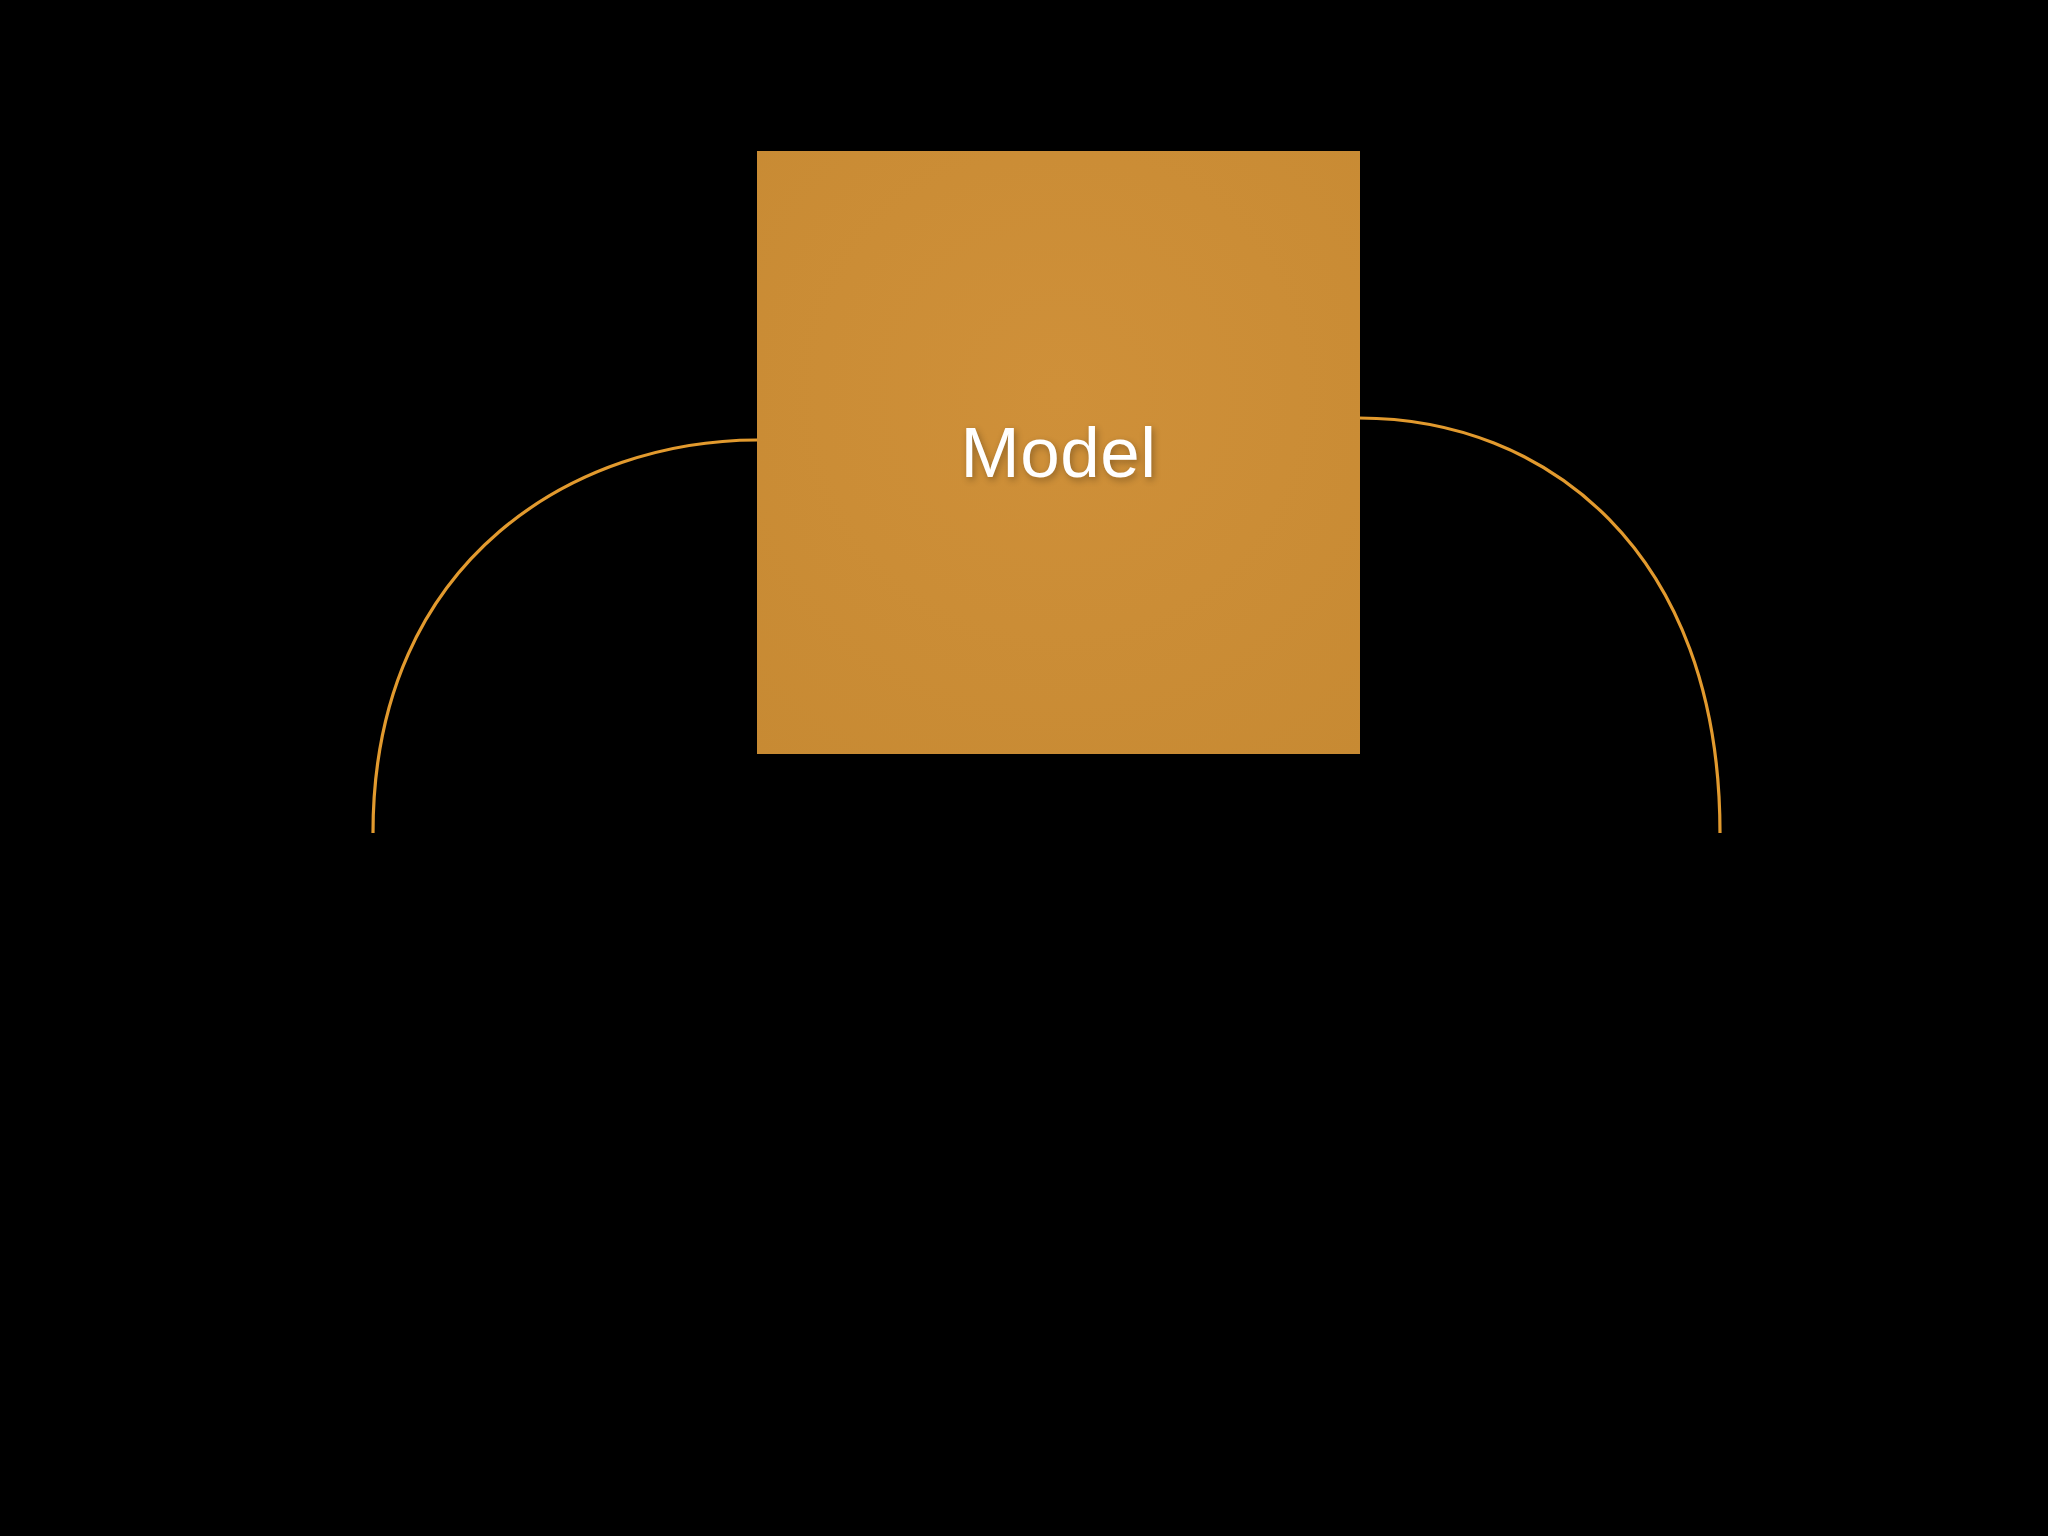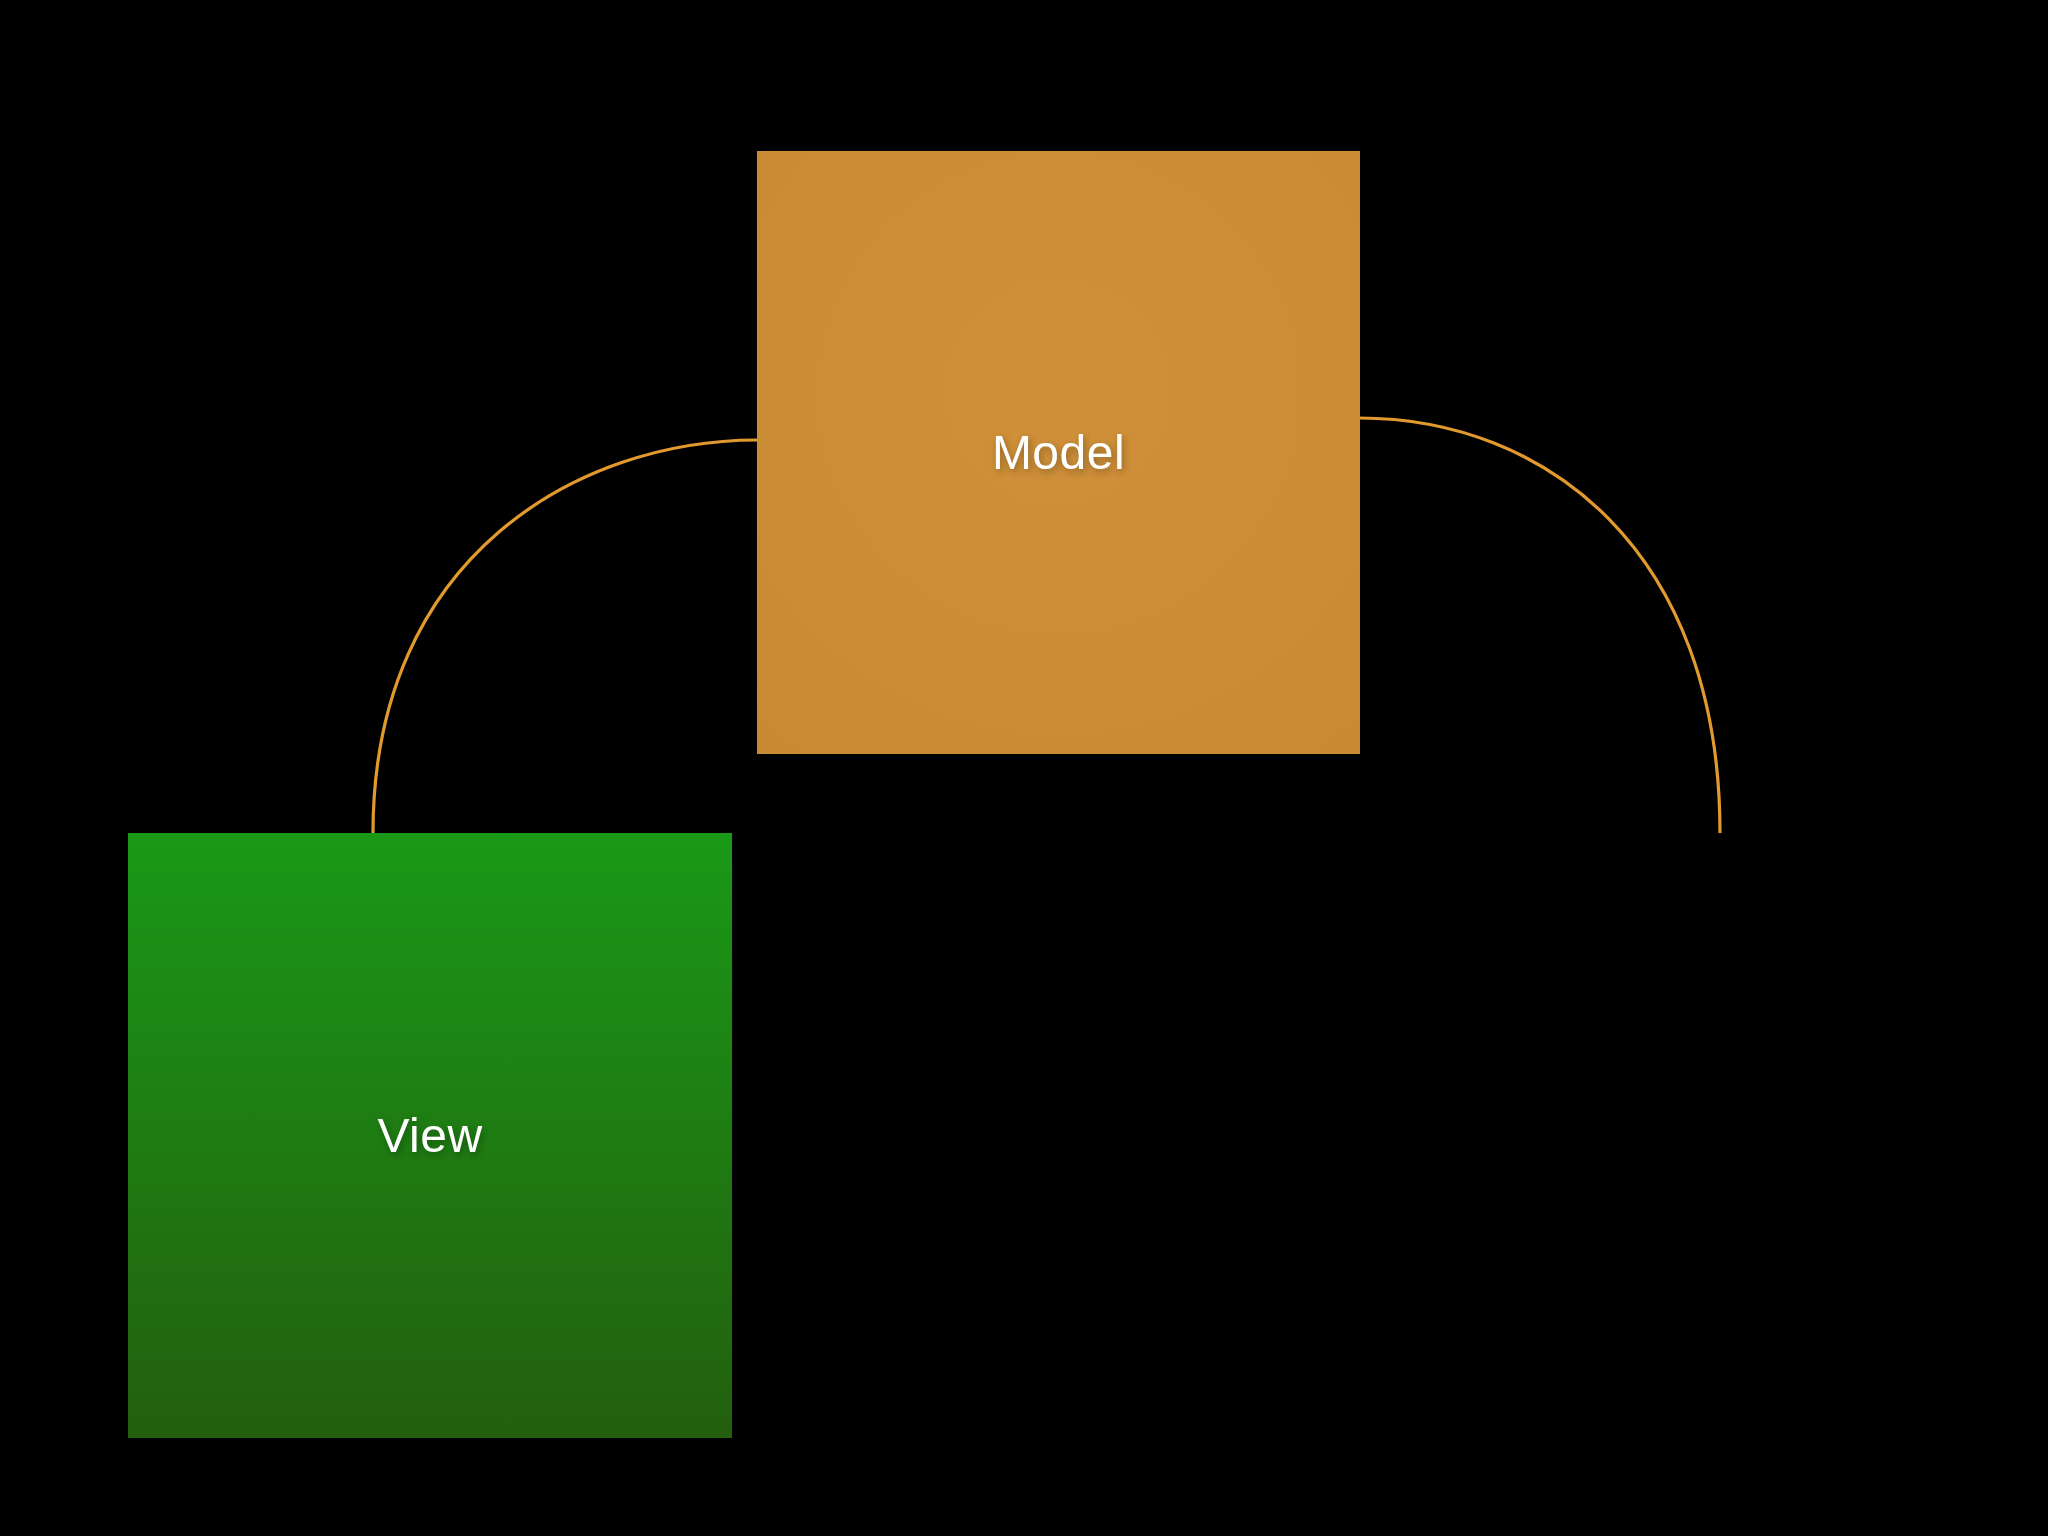--- a/index.html
+++ b/index.html
@@ -38,21 +38,21 @@
     stroke-linecap:butt;
   }
   .node{
     position:absolute;
     z-index:2;
     display:flex;
     align-items:center;
     justify-content:center;
   }
   .node-label{
-    font-size:48px;
+    font-size:71px;
     font-weight:300;
     letter-spacing:0.5px;
     color:var(--label-text);
     text-shadow:2px 3px 7px rgba(0,0,0,0.30);
     white-space:nowrap;
   }
   .node-model{
     left:757px;top:151px;
     width:603px;height:603px;
     background:radial-gradient(130% 130% at 50% 40%, var(--model-fill-light) 0%, var(--model-fill-dark) 100%);
@@ -75,18 +75,15 @@
 
   <svg class="connector-layer" viewBox="0 0 2048 1536" xmlns="http://www.w3.org/2000/svg">
     <path d="M 757 440 C 580 440 373 555 373 833"></path>
     <path d="M 1359 418 C 1545 418 1720 550 1720 833"></path>
   </svg>
 
   <div class="node node-model">
     <span class="node-label">Model</span>
   </div>
 
-  <div class="node node-view">
-    <span class="node-label">View</span>
-  </div>
 
 
 </div>
 
 </body></html>

